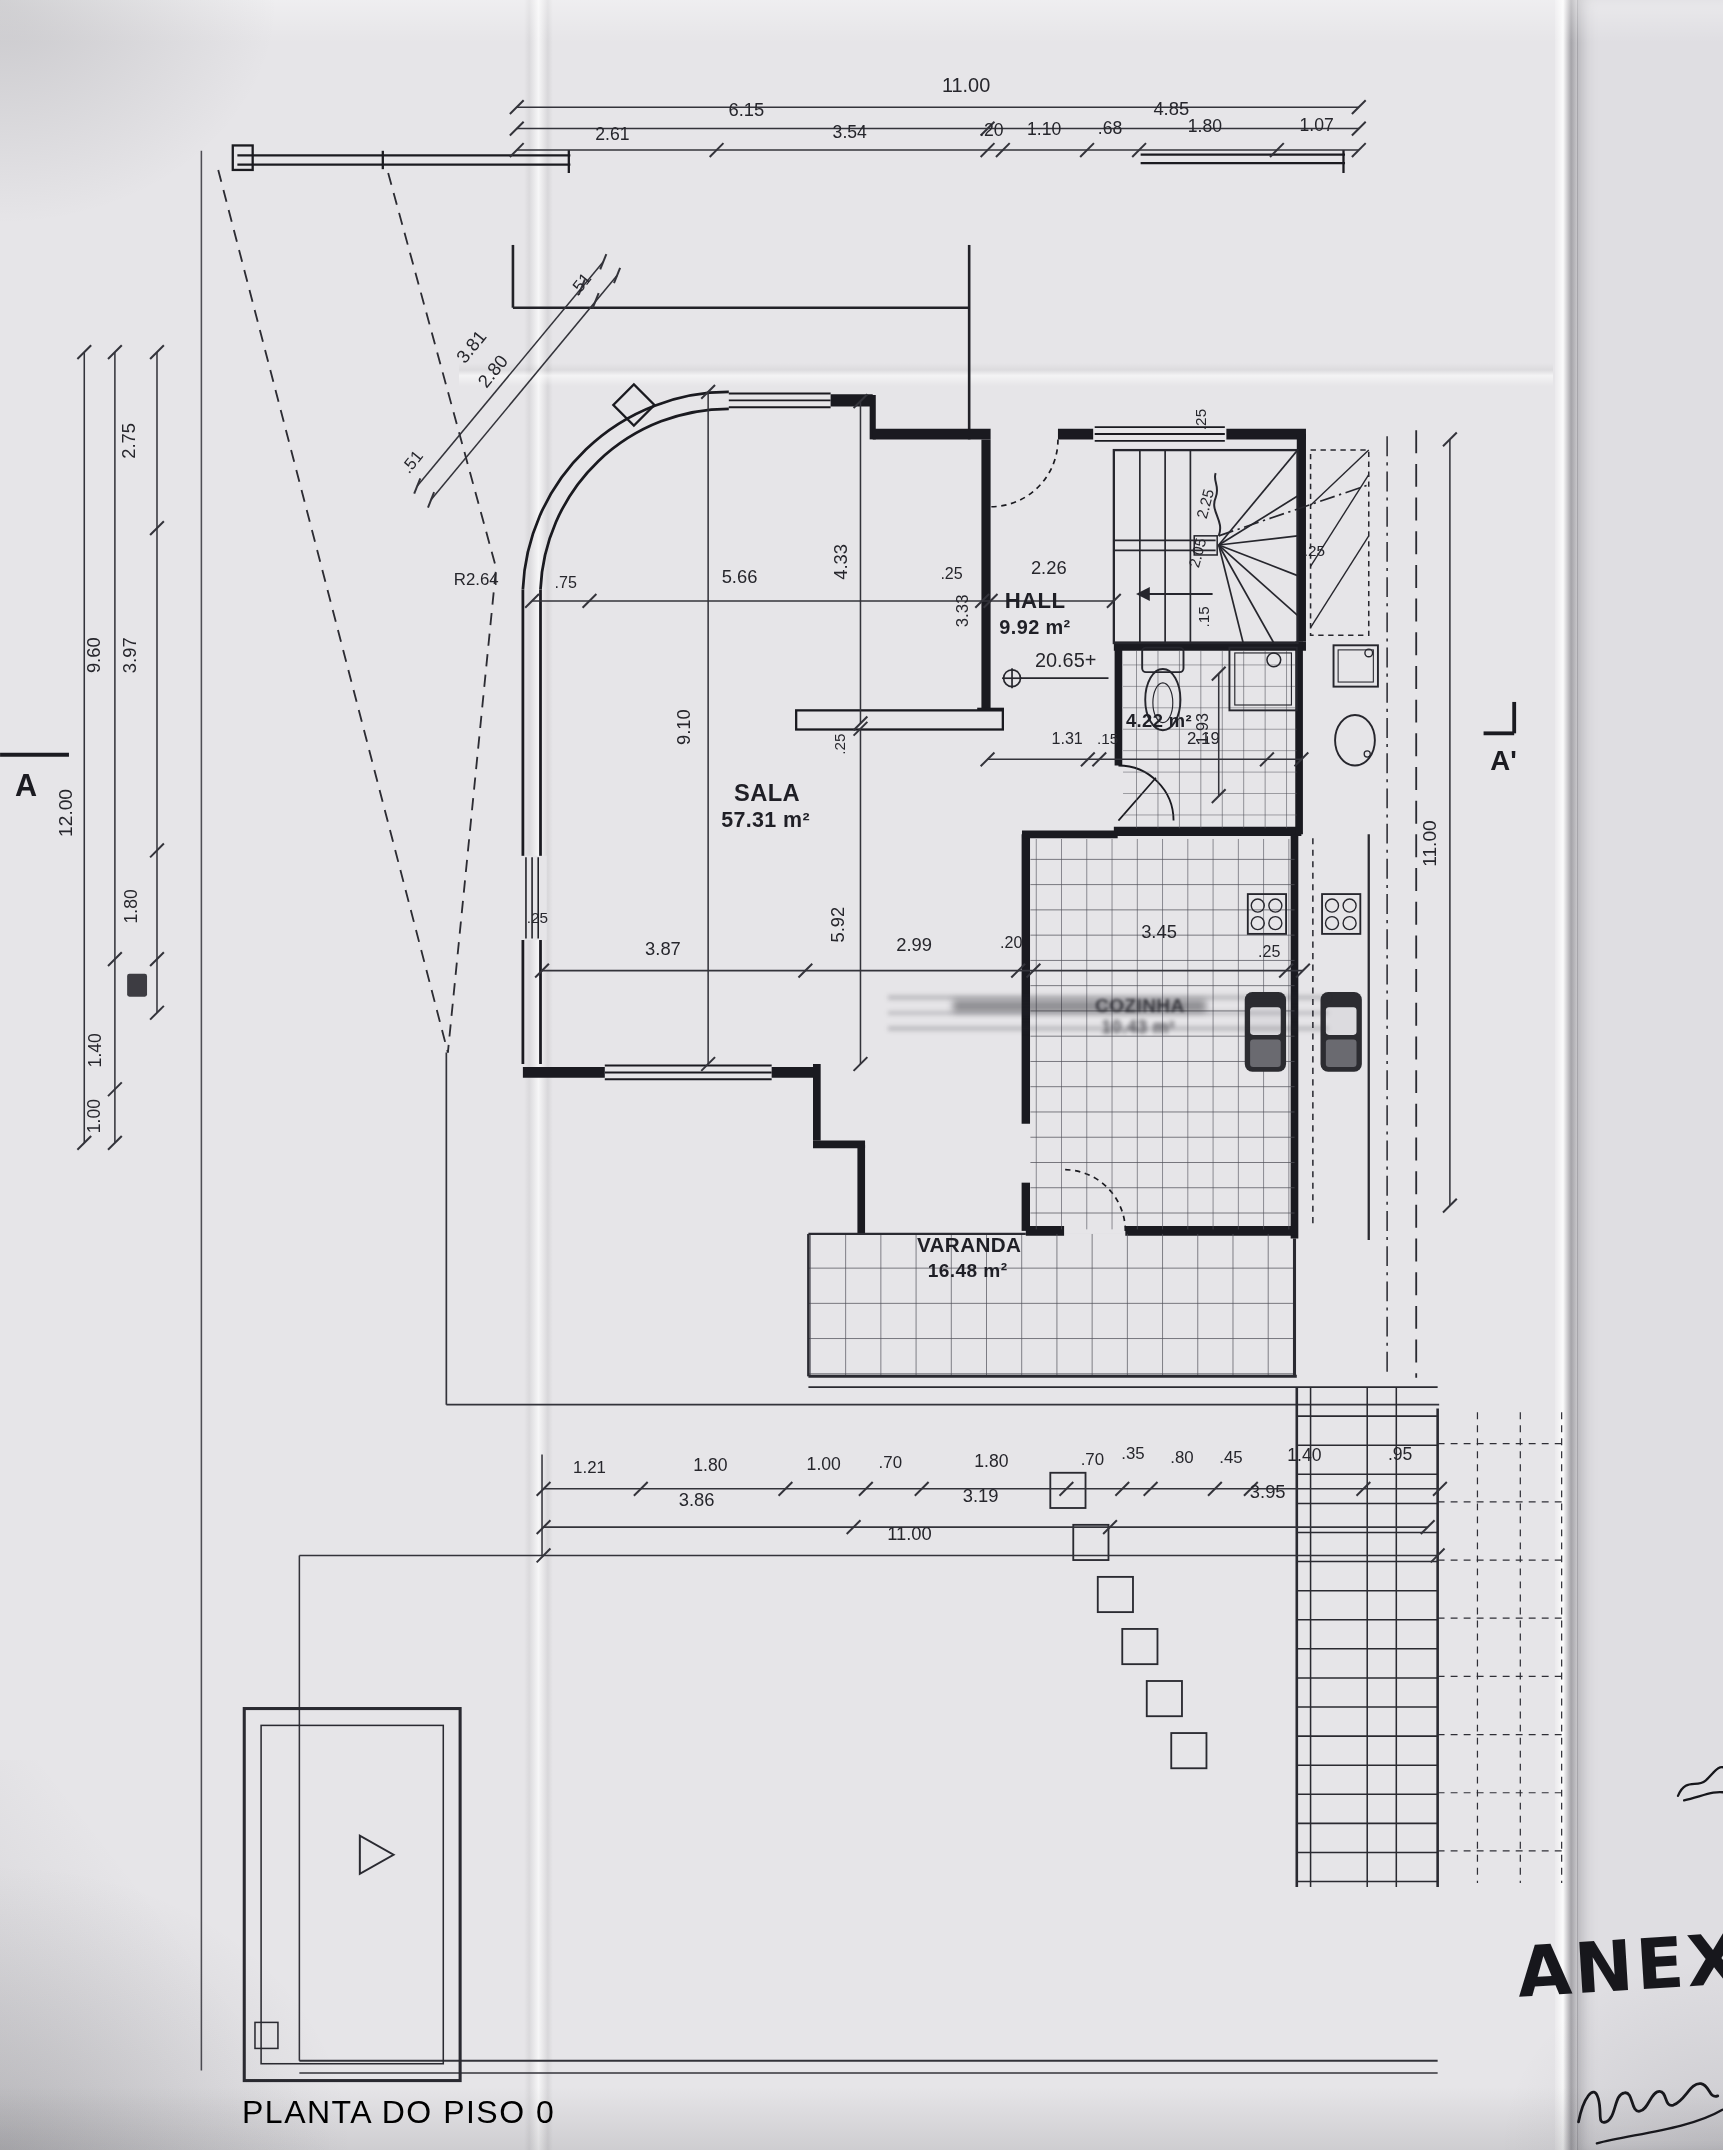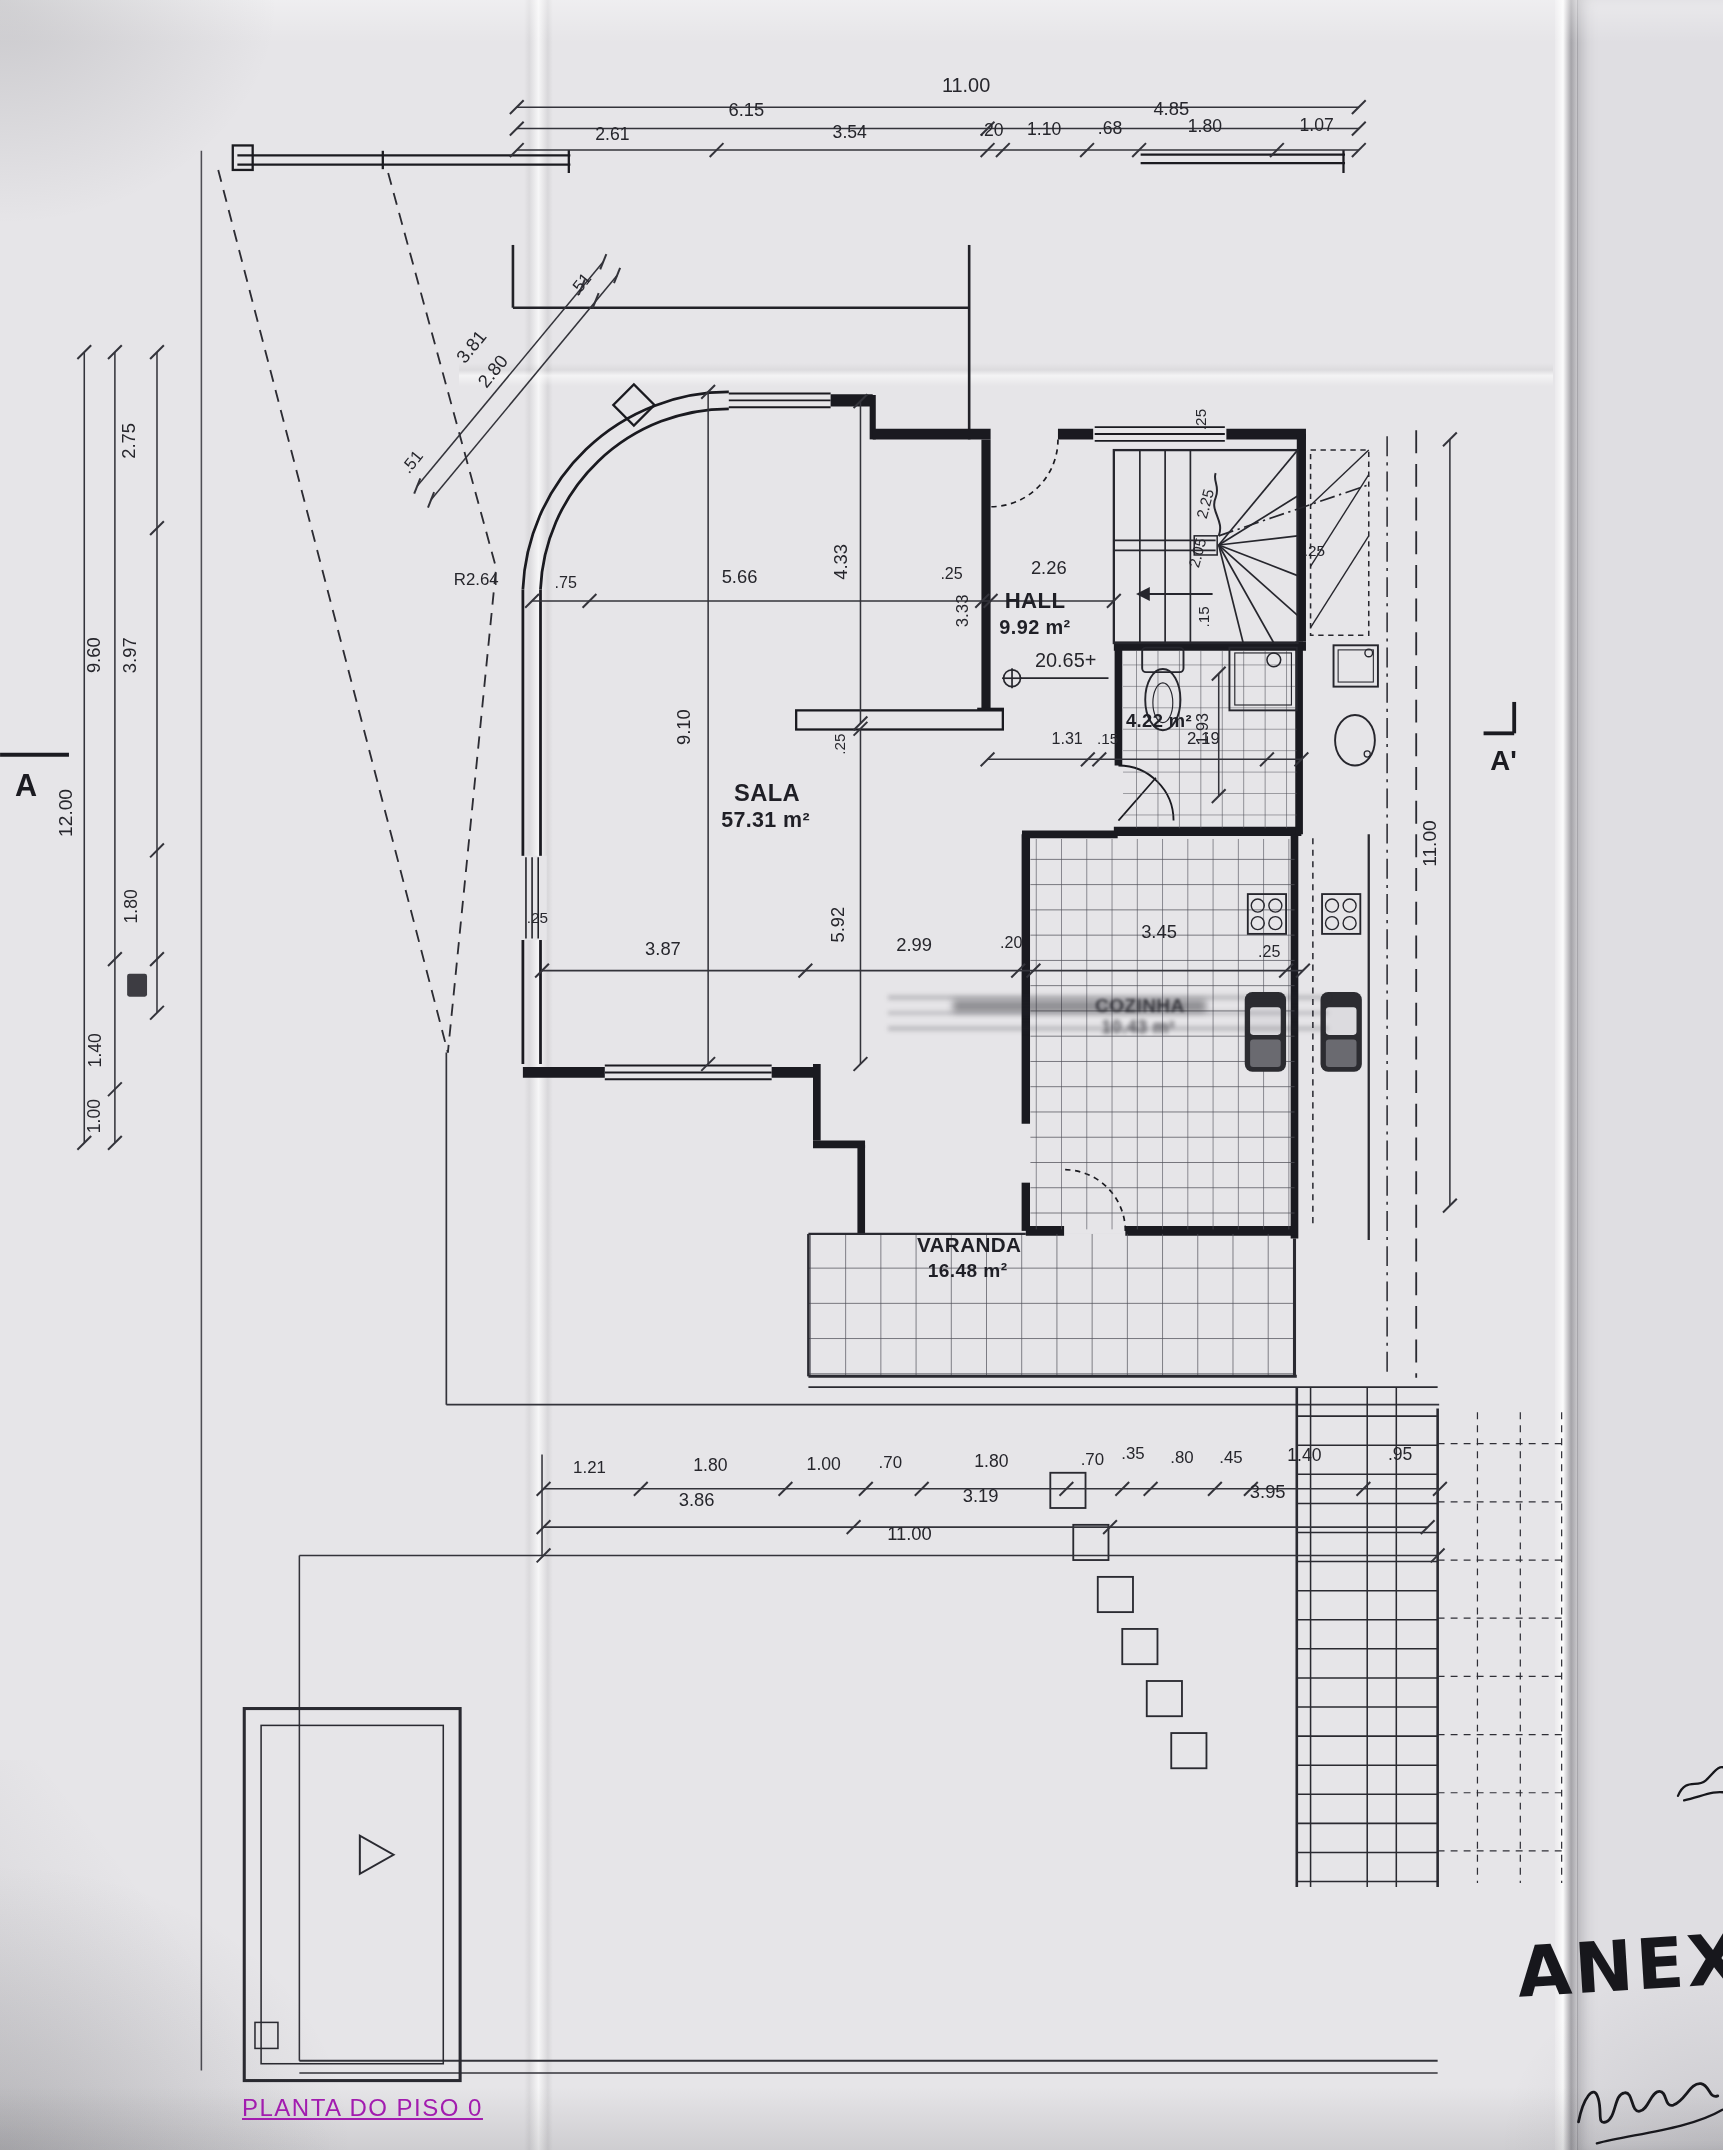--- a/index.html
+++ b/index.html
@@ -19,21 +19,21 @@
     radial-gradient(490px 398px at 0% 100%,rgba(30,30,36,.16),rgba(0,0,0,0) 72%),
     radial-gradient(321px 276px at 100% 100%,rgba(30,30,36,.10),rgba(0,0,0,0) 70%),
     linear-gradient(0deg,rgba(30,30,36,.12) 0%,rgba(0,0,0,0) 3%),
     linear-gradient(180deg,rgba(255,255,255,.35) 0%,rgba(0,0,0,0) 2%);}
   #fold-bl{position:absolute;left:0;top:1760px;width:329px;height:390px;pointer-events:none;
     background:linear-gradient(52deg,rgba(35,35,42,.10) 0%,rgba(0,0,0,0) 55%);}
   svg{position:absolute;left:0;top:0;}
   .dimtxt{fill:#26262c;text-anchor:middle;font-family:"Liberation Sans",sans-serif;}
   .roomtxt{fill:#1f1f26;text-anchor:middle;font-weight:600;letter-spacing:.5px;font-family:"Liberation Sans",sans-serif;}
   .marker-txt{fill:#1b1b21;font-weight:700;text-anchor:middle;font-family:"Liberation Sans",sans-serif;}
-  #caption{position:absolute;left:242px;top:2094px;font-size:24px;letter-spacing:1.5px;color:#a21caf;white-space:nowrap;text-decoration:underline;}
+  #caption{position:absolute;left:242px;top:2094px;font-size:32px;letter-spacing:1.5px;color:#000000;white-space:nowrap;}
   #anexo{position:absolute;left:1517px;top:1923px;font-size:70px;font-weight:700;color:#17171c;
          letter-spacing:3.1px;transform:rotate(-3.5deg);white-space:nowrap;font-family:"DejaVu Sans",sans-serif;}
   #smudge1{position:absolute;left:888px;top:990px;width:440px;height:46px;pointer-events:none;filter:blur(2.3px);
     background:repeating-linear-gradient(180deg,rgba(0,0,0,0) 0 5.4px,rgba(38,38,46,.20) 5.4px 10px,rgba(0,0,0,0) 10px 15.3px);}
   #smudge2{position:absolute;left:953px;top:1000px;width:253px;height:12.2px;background:rgba(30,30,38,.45);
     filter:blur(3.8px);pointer-events:none;}
 </style>
 </head>
 <body>
 

